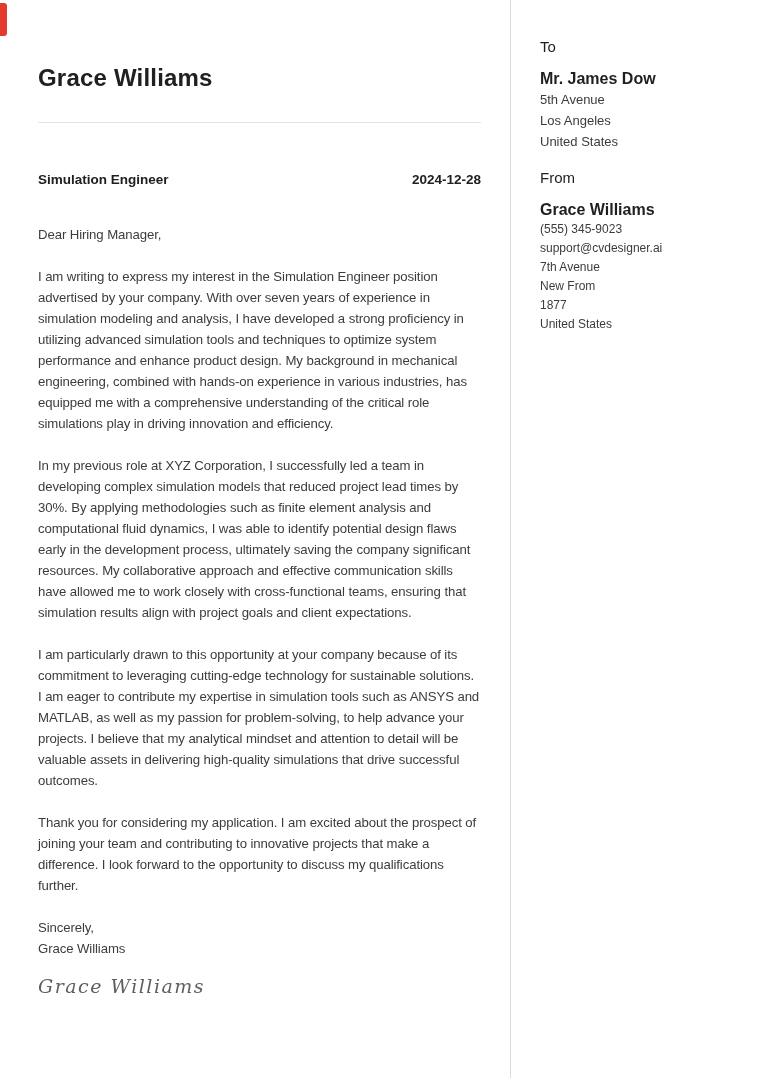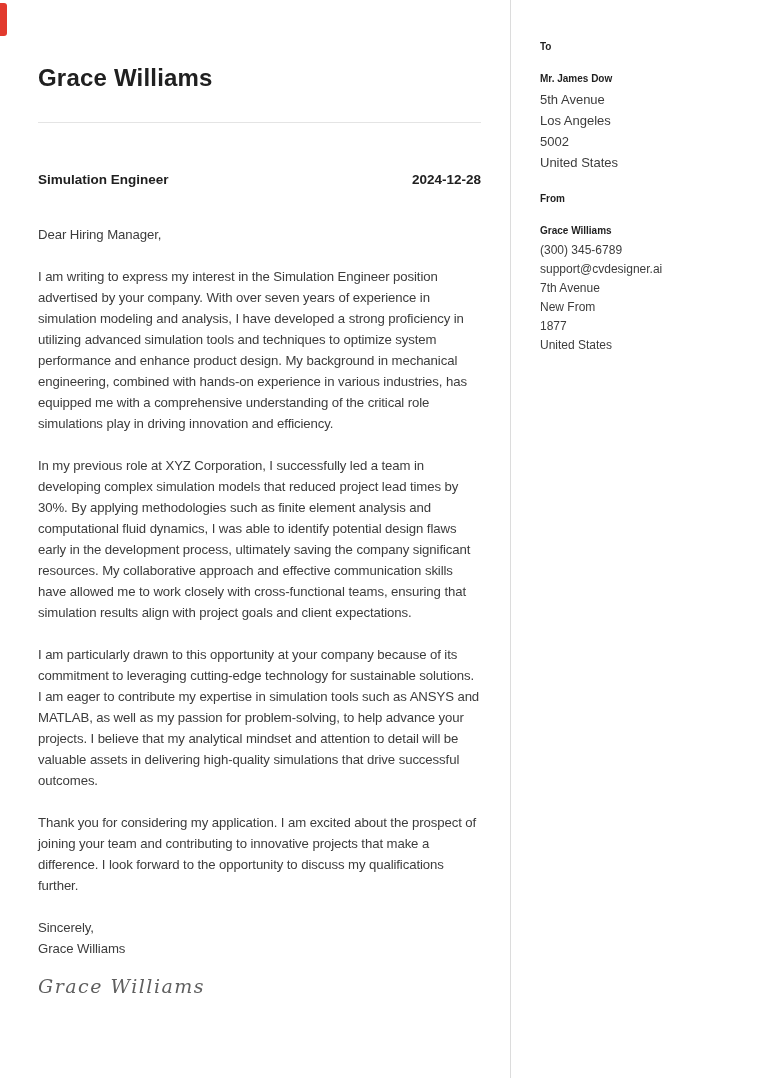--- a/index.html
+++ b/index.html
@@ -46,23 +46,23 @@
   .closing-line { line-height: 21px; }
   .signature {
     margin-top: 17px;
     font-family: "DejaVu Serif", serif;
     font-style: italic;
     font-size: 19px;
     letter-spacing: 1.5px;
     color: #5f5f5f;
   }
   .sidebar { position: absolute; left: 540px; top: 38px; width: 215px; }
-  .side-label { font-size: 10px; font-weight: 700; color: #1f1f1f; line-height: 17px; }
+  .side-label { font-size: 15px; font-weight: 400; color: #1f1f1f; line-height: 17px; }
   .side-label.from { margin-top: 17px; }
-  .side-name { margin-top: 13px; font-size: 10px; font-weight: 700; color: #1f1f1f; line-height: 21px; }
+  .side-name { margin-top: 13px; font-size: 16px; font-weight: 700; color: #1f1f1f; line-height: 21px; }
   .side-line { font-size: 13px; line-height: 21px; color: #3c3c3c; }
   .side-line.small { font-size: 12px; line-height: 19px; }
 </style>
 </head>
 <body>
 
 <div class="page">
 
   <div class="accent-dash"></div>
 
@@ -87,26 +87,25 @@
     </div>
   </div>
 
   <div class="divider"></div>
 
   <aside class="sidebar">
     <div class="side-label">To</div>
     <div class="side-name">Mr. James Dow</div>
     <div class="side-line">5th Avenue</div>
     <div class="side-line">Los Angeles</div>
-    <div class="side-line">5002</div>
     <div class="side-line">United States</div>
 
     <div class="side-label from">From</div>
     <div class="side-name">Grace Williams</div>
-    <div class="side-line small">(300) 345-6789</div>
+    <div class="side-line small">(555) 345-9023</div>
     <div class="side-line small">support@cvdesigner.ai</div>
     <div class="side-line small">7th Avenue</div>
     <div class="side-line small">New From</div>
     <div class="side-line small">1877</div>
     <div class="side-line small">United States</div>
   </aside>
 
 </div>
 
 </body></html>

